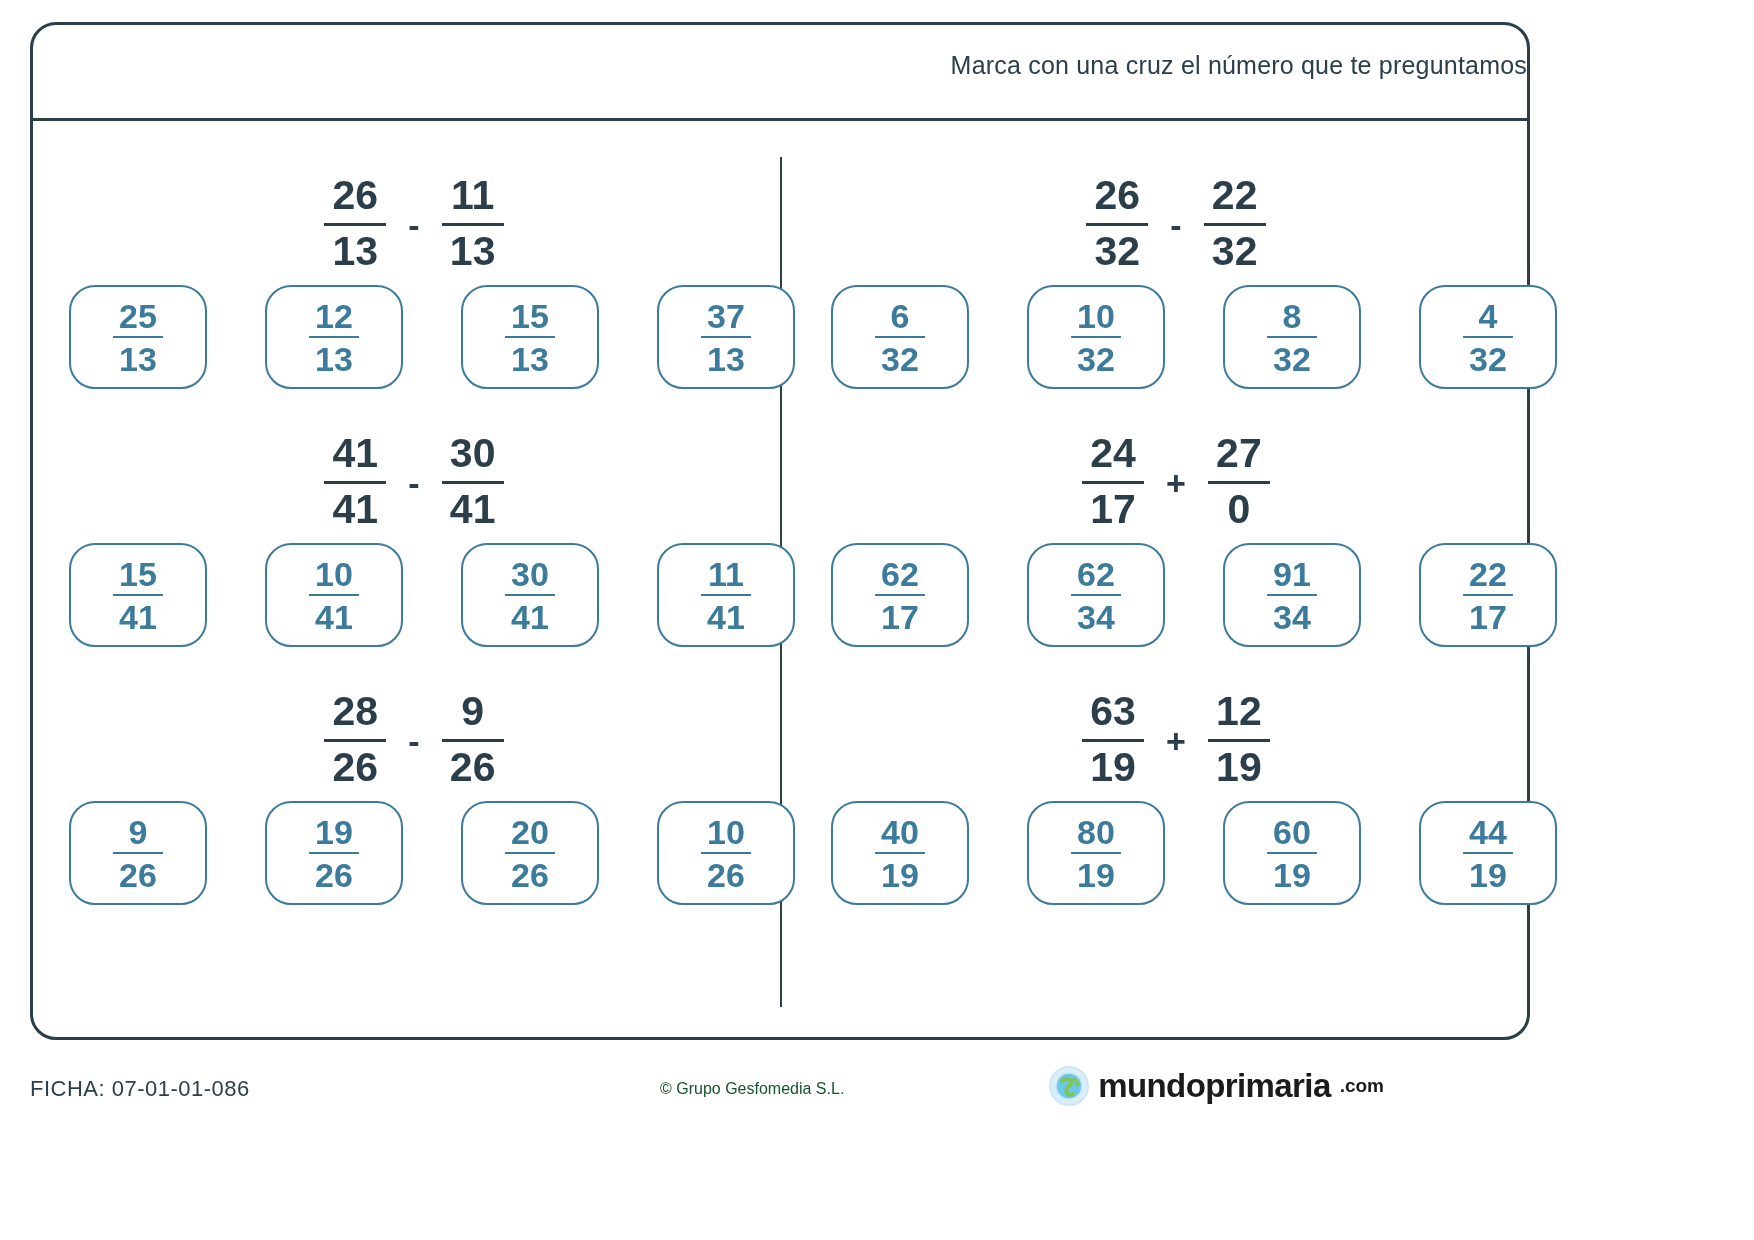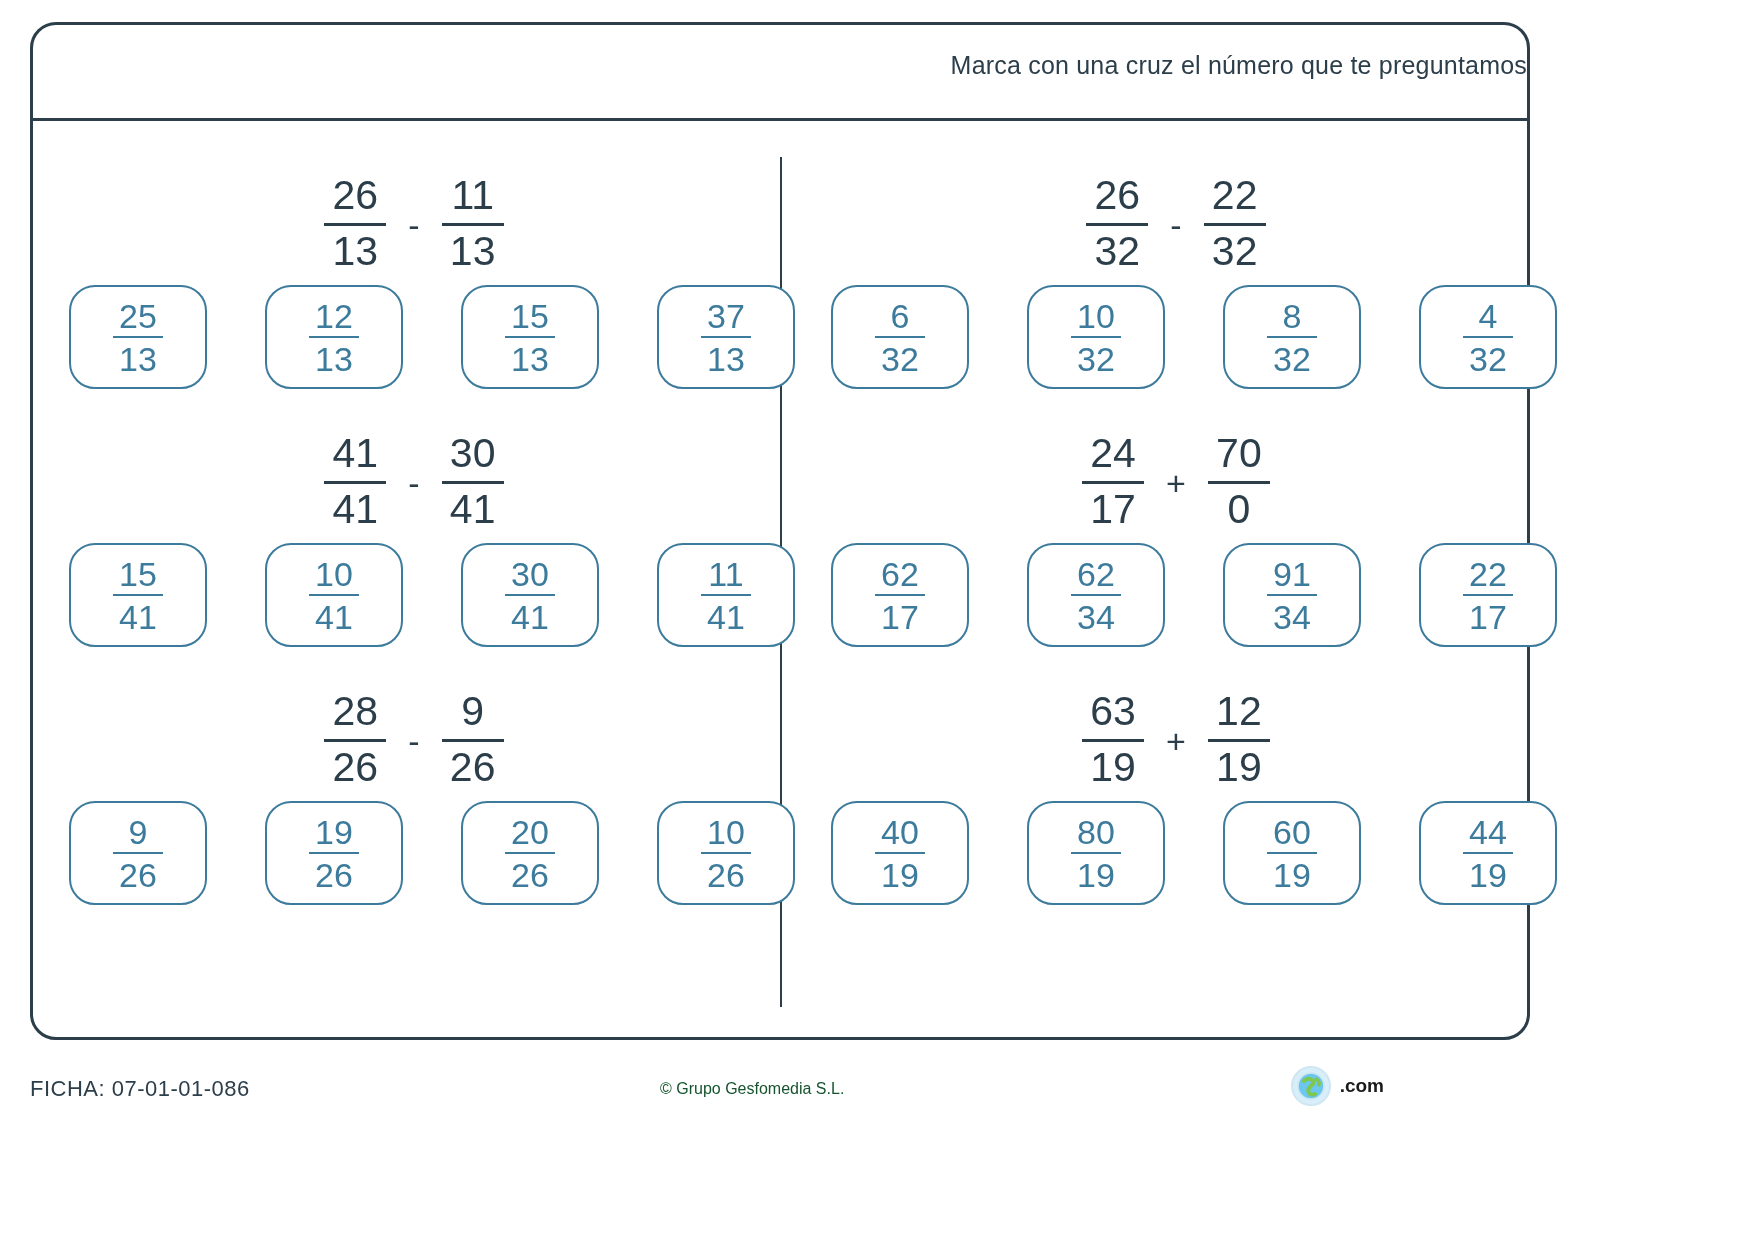--- a/index.html
+++ b/index.html
@@ -49,20 +49,21 @@
   }
 
   
   .body-area {
     position: absolute;
     left: 0;
     top: 96px;
     width: 100%;
     height: 922px;
     display: flex;
+    font-weight: bold;
   }
   .column {
     flex: 1 1 50%;
     position: relative;
     padding-top: 46px;
   }
   .col-divider {
     position: absolute;
     left: 50%;
     top: 36px;
@@ -408,21 +409,21 @@
 
         <div class="exercise">
           <div class="expression">
             <span class="frac big">
               <span class="num">24</span>
               <span class="bar"></span>
               <span class="den">17</span>
             </span>
             <span class="op-symbol">+</span>
             <span class="frac big">
-              <span class="num">70</span>
+              <span class="num">27</span>
               <span class="bar"></span>
               <span class="den">0</span>
             </span>
           </div>
           <div class="options">
             <div class="option-box">
               <span class="frac small">
                 <span class="num">62</span>
                 <span class="bar"></span>
                 <span class="den">17</span>
@@ -507,17 +508,18 @@
     <div class="copyright">© Grupo Gesfomedia S.L.</div>
     <div class="logo">
       <span class="logo-globe">
         <svg width="30" height="30" viewBox="0 0 30 30" aria-hidden="true">
           <circle cx="15" cy="15" r="13" fill="#6cc6ef"></circle>
           <path d="M8 10 Q12 6 16 9 Q19 12 15 15 Q11 18 13 22 Q15 25 19 23" fill="none" stroke="#7ec850" stroke-width="4" stroke-linecap="round"></path>
           <path d="M20 8 Q24 10 23 14" fill="none" stroke="#7ec850" stroke-width="3.5" stroke-linecap="round"></path>
           <circle cx="15" cy="15" r="13" fill="none" stroke="#cfe6f3" stroke-width="1.5"></circle>
         </svg>
       </span>
+      <span class="logo-text">mundoprimaria</span>
       <span class="logo-tld">.com</span>
     </div>
   </div>
 
 </div>
 
 </body></html>

